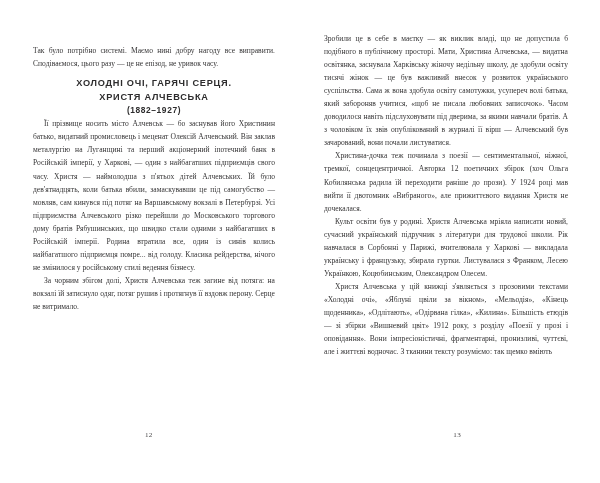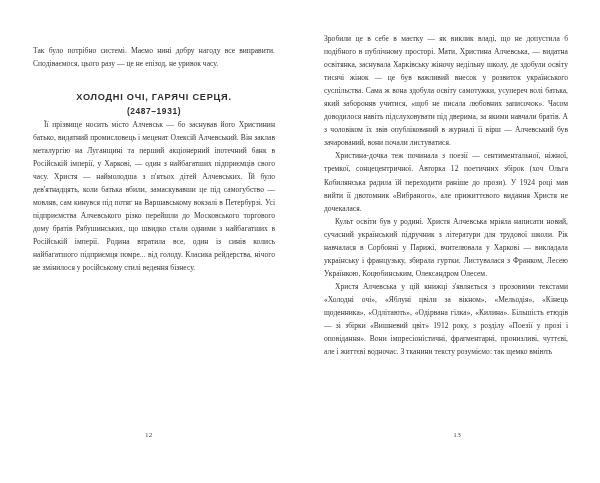--- a/index.html
+++ b/index.html
@@ -46,21 +46,21 @@
     word-spacing: 0.02px;
     color: #343334;
     hyphens: none;
   }
   p.indent {
     text-indent: 11px;
   }
 
   .chapter-head {
     text-align: center;
-    margin: 21px 0 0 0;
+    margin: 7px 0 0 0;
     padding: 0;
   }
   .chapter-title {
     font-family: "Liberation Sans", "DejaVu Sans", sans-serif;
     font-weight: bold;
     font-size: 9.2px;
     line-height: 13.4px;
     letter-spacing: 0.75px;
     color: #2d2c2d;
     margin: 0;
@@ -96,24 +96,26 @@
 
 <div class="spread">
 
   <div class="page page-left">
     <div class="textblock">
 
       <p class="para">Так було потрібно системі. Маємо нині добру нагоду все виправити. Сподіваємося, цього разу — це не епізод, не уривок часу.</p>
 
       <div class="chapter-head">
         <div class="chapter-title">ХОЛОДНІ ОЧІ, ГАРЯЧІ СЕРЦЯ.</div>
-        <div class="chapter-years">(2487–1931)</div>
+        <div class="chapter-title">ХРИСТЯ АЛЧЕВСЬКА</div>
+        <div class="chapter-years">(1882–1927)</div>
       </div>
 
       <p class="para indent after-head">Її прізвище носить місто Алчевськ — бо заснував його Христинин батько, видатний промисловець і меценат Олексій Алчевський. Він заклав металургію на Луганщині та перший акціонерний іпотечний банк в Російській імперії, у Харкові, — один з найбагатших підприємців свого часу. Христя — наймолодша з п'ятьох дітей Алчевських. Їй було дев'ятнадцять, коли батька вбили, замаскувавши це під самогубство — мовляв, сам кинувся під потяг на Варшавському вокзалі в Петербурзі. Усі підприємства Алчевського різко перейшли до Московського торгового дому братів Рябушинських, що швидко стали одними з найбагатших в Російській імперії. Родина втратила все, один із синів колись найбагатшого підприємця помре... від голоду. Класика рейдерства, нічого не змінилося у російському стилі ведення бізнесу.</p>
+      <p class="para indent">За чорним збігом долі, Христя Алчевська теж загине від потяга: на вокзалі їй затиснуло одяг, потяг рушив і протягнув її вздовж перону. Серце не витримало.</p>
 
     </div>
     <div class="folio folio-left">12</div>
   </div>
 
   <div class="page page-right">
     <div class="textblock">
 
       <p class="para">Зробили це в себе в маєтку — як виклик владі, що не допустила б подібного в публічному просторі. Мати, Христина Алчевська, — видатна освітянка, заснувала Харківську жіночу недільну школу, де здобули освіту тисячі жінок — це був важливий внесок у розвиток українського суспільства. Сама ж вона здобула освіту самотужки, усупереч волі батька, який забороняв учитися, «щоб не писала любовних записочок». Часом доводилося навіть підслуховувати під дверима, за якими навчали братів. А з чоловіком їх звів опублікований в журналі її вірш — Алчевський був зачарований, вони почали листуватися.</p>
       <p class="para indent">Христина-дочка теж починала з поезії — сентиментальної, ніжної, тремкої, сонцецентричної. Авторка 12 поетичних збірок (хоч Ольга Кобилянська радила їй переходити раніше до прози). У 1924 році мав вийти її двотомник «Вибраного», але прижиттєвого видання Христя не дочекалася.</p>

